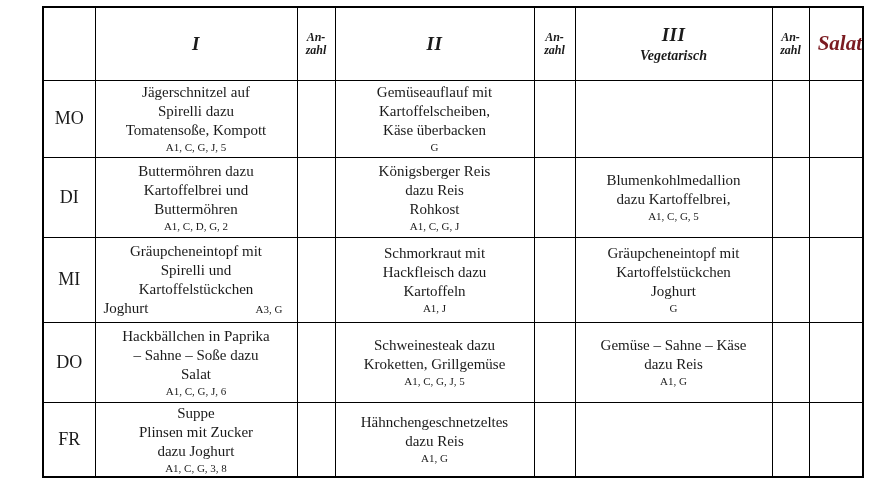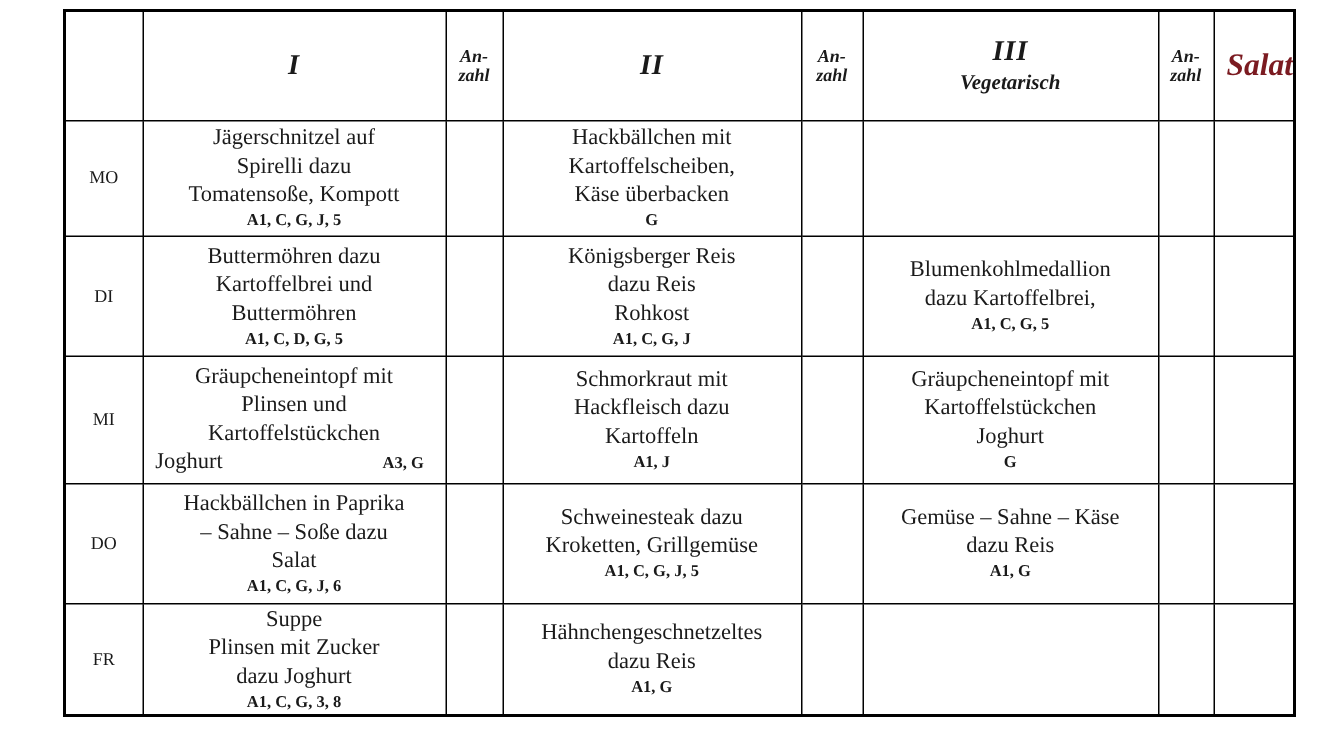--- a/index.html
+++ b/index.html
@@ -63,39 +63,39 @@
   }
   .h-salat {
     font-size: 21px;
     font-weight: bold;
     font-style: italic;
     text-align: right;
     color: var(--accent, #7b1b21);
   }
   td.day {
     text-align: center;
-    font-size: 12px;
+    font-size: 18px;
   }
   .cellbox {
     display: flex;
     flex-direction: column;
     justify-content: center;
     align-items: center;
     height: 100%;
     width: 100%;
   }
   .dline {
     font-size: 15px;
     line-height: 19px;
     text-align: center;
     white-space: nowrap;
   }
   .allg {
     font-size: 11px;
-    font-weight: bold;
+    font-weight: normal;
     line-height: 14px;
     white-space: nowrap;
   }
   .footline {
     width: 100%;
     display: flex;
     justify-content: space-between;
     align-items: baseline;
     box-sizing: border-box;
     padding: 0 14px 0 8px;
@@ -160,40 +160,40 @@
         <div class="cellbox">
           <div class="dline">Jägerschnitzel auf</div>
           <div class="dline">Spirelli dazu</div>
           <div class="dline">Tomatensoße, Kompott</div>
           <div class="allg">A1, C, G, J, 5</div>
         </div>
       </td>
       <td></td>
       <td>
         <div class="cellbox">
-          <div class="dline">Hackbällchen mit</div>
+          <div class="dline">Gemüseauflauf mit</div>
           <div class="dline">Kartoffelscheiben,</div>
           <div class="dline">Käse überbacken</div>
           <div class="allg">G</div>
         </div>
       </td>
       <td></td>
       <td></td>
       <td></td>
       <td></td>
     </tr>
 
     <tr class="row-di">
       <td class="day">DI</td>
       <td>
         <div class="cellbox">
           <div class="dline">Buttermöhren dazu</div>
           <div class="dline">Kartoffelbrei und</div>
           <div class="dline">Buttermöhren</div>
-          <div class="allg">A1, C, D, G, 5</div>
+          <div class="allg">A1, C, D, G, 2</div>
         </div>
       </td>
       <td></td>
       <td>
         <div class="cellbox">
           <div class="dline">Königsberger Reis</div>
           <div class="dline">dazu Reis</div>
           <div class="dline">Rohkost</div>
           <div class="allg">A1, C, G, J</div>
         </div>
@@ -208,21 +208,21 @@
       </td>
       <td></td>
       <td></td>
     </tr>
 
     <tr class="row-mi">
       <td class="day">MI</td>
       <td>
         <div class="cellbox">
           <div class="dline">Gräupcheneintopf mit</div>
-          <div class="dline">Plinsen und</div>
+          <div class="dline">Spirelli und</div>
           <div class="dline">Kartoffelstückchen</div>
           <div class="footline">
             <span class="dline">Joghurt</span>
             <span class="allg">A3, G</span>
           </div>
         </div>
       </td>
       <td></td>
       <td>
         <div class="cellbox">

